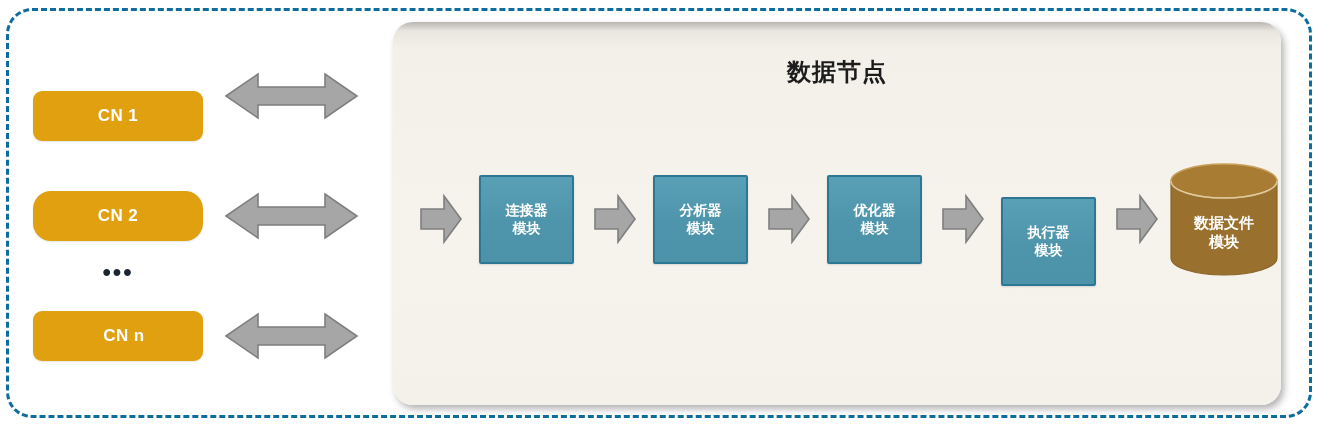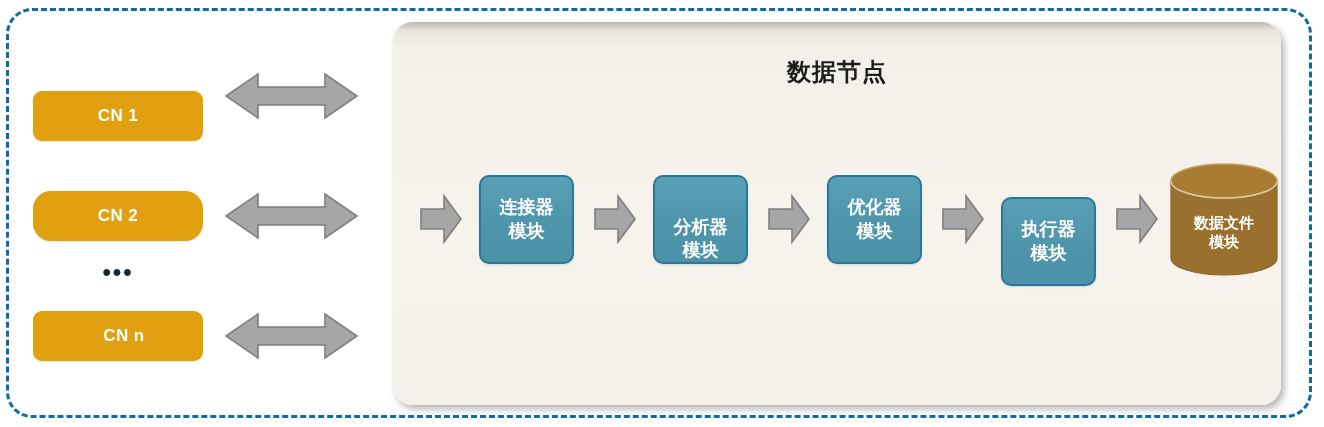--- a/index.html
+++ b/index.html
@@ -108,33 +108,33 @@
   }
 
   .mod-box {
     position: absolute;
     box-sizing: border-box;
     top: 175px;
     width: 95px;
     height: 89px;
     background: linear-gradient(to bottom, #59a0b6 0%, #4e94ab 55%, #4c92a9 100%);
     border: 2px solid #2b7794;
-    border-radius: 10px;
+    border-radius: 2px;
     color: #ffffff;
     font-weight: bold;
-    font-size: 18px;
+    font-size: 14px;
     line-height: 1.28;
     display: flex;
     align-items: center;
     justify-content: center;
     text-align: center;
     box-shadow: 0 1px 2px rgba(0,0,0,0.12);
   }
   .mod-0 { left: 479px; }
-  .mod-1 { left: 653px; align-items: flex-end; }
+  .mod-1 { left: 653px; }
   .mod-2 { left: 827px; }
   .mod-3 { left: 1001px; margin-top: 22px; }
 
   .mod-label span { display: block; }
 
   .r-arrow {
     position: absolute;
     top: 193px;
     width: 44px;
     height: 52px;

